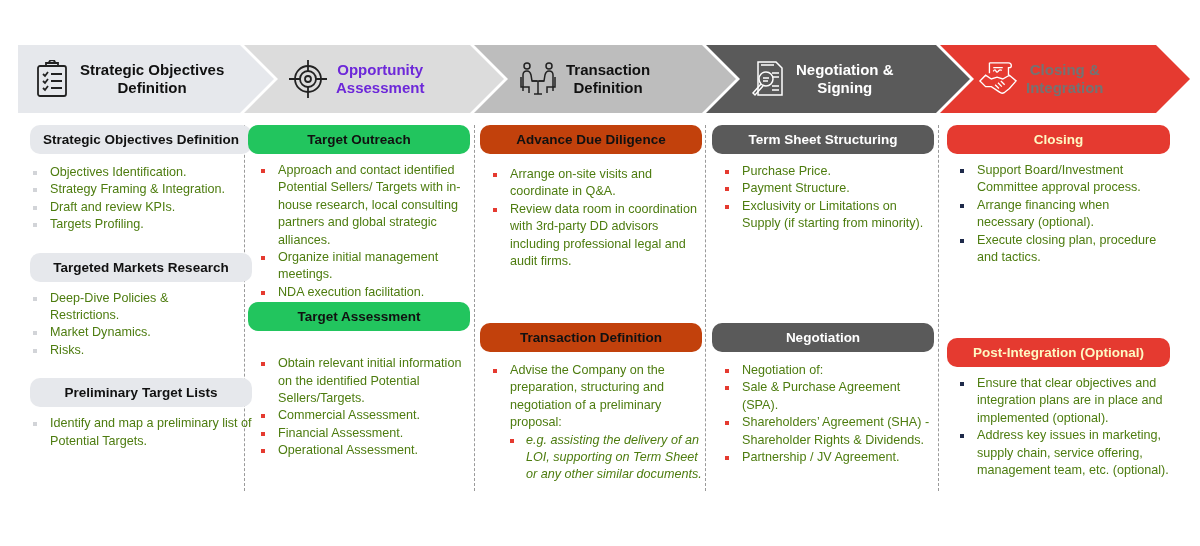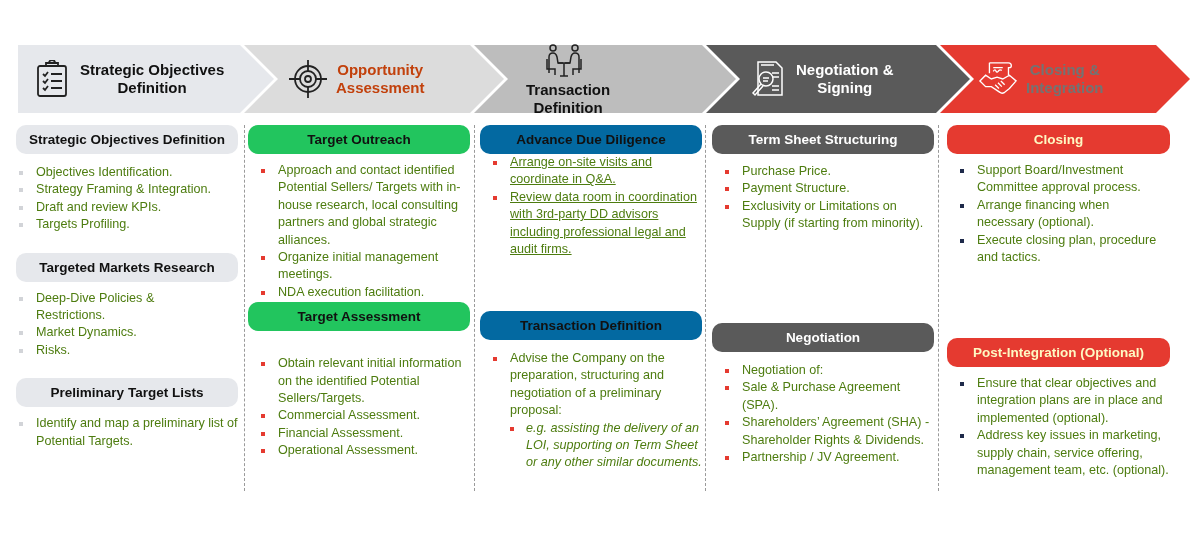--- a/index.html
+++ b/index.html
@@ -13,21 +13,21 @@
   .chev .icon { width: 40px; height: 40px; display: flex; align-items: center; justify-content: center; }
   .chev .title { font-weight: bold; font-size: 15px; line-height: 18px; text-align: center; margin-left: 8px; }
 
   .divider { position: absolute; top: 125px; height: 366px; border-left: 1px dashed #9a9a9a; width: 0; }
 
   .col { position: absolute; top: 125px; }
   .pill { height: 29px; border-radius: 10px; display: flex; align-items: center; justify-content: center;
           font-weight: bold; font-size: 13.5px; white-space: nowrap; }
   .pill.c1 { background: #e6e8ec; color: #111; }
   .pill.c2 { background: #22c55e; color: #111; }
-  .pill.c3 { background: #0369a1; color: #111; }
+  .pill.c3 { background: #c2410c; color: #111; }
   .pill.c4 { background: #5a5a5a; color: #fff; }
   .pill.c5 { background: #e53a30; color: #fef9c3; }
 
   ul.items { list-style: none; font-size: 12.6px; line-height: 17.4px; color: #4d7c0f; }
   ul.items li { position: relative; padding-left: 20px; }
   ul.items li::before { content: ""; position: absolute; left: 3px; top: 7px; width: 4px; height: 4px; }
   ul.b-grey li::before { background: #d2d4d8; }
   ul.b-red li::before { background: #e53a30; }
   ul.b-navy li::before { background: #1e2a4a; }
   ul.items li.sub { padding-left: 36px; font-style: italic; }
@@ -63,32 +63,32 @@
     </svg>
     <div class="inner" style="padding-left:44px;">
       <span class="icon">
         <svg width="40" height="40" viewBox="0 0 40 40" fill="none" stroke="#222" stroke-width="1.8">
           <circle cx="20" cy="20" r="13"></circle>
           <circle cx="20" cy="20" r="8"></circle>
           <circle cx="20" cy="20" r="3"></circle>
           <path d="M20 1 V12 M20 28 V39 M1 20 H12 M28 20 H39"></path>
         </svg>
       </span>
-      <div class="title" style="color:#c2410c;">
+      <div class="title" style="color:#6d28d9;">
         <div>Opportunity</div>
         <div>Assessment</div>
       </div>
     </div>
   </div>
 
   <div class="chev" style="left:456px; width:262px;">
     <svg class="shape" width="262" height="68">
       <polygon points="0,0 228,0 262,34 228,68 0,68 34,34" fill="#bdbdbd"></polygon>
     </svg>
-    <div class="inner" style="padding-left:44px;flex-direction:column;">
+    <div class="inner" style="padding-left:44px;">
       <span class="icon">
         <svg width="40" height="36" viewBox="0 0 40 36" fill="none" stroke="#222" stroke-width="1.5">
           <circle cx="9" cy="5" r="3"></circle>
           <circle cx="31" cy="5" r="3"></circle>
           <path d="M5 30 V14 Q5 10 9 10 Q12 10 13 14 L14 20 H19"></path>
           <path d="M35 30 V14 Q35 10 31 10 Q28 10 27 14 L26 20 H21"></path>
           <path d="M3 16 V26 H11 V32 M37 16 V26 H29 V32"></path>
           <path d="M14 20 H26 M20 20 V33 M16 33 H24"></path>
         </svg>
       </span>
@@ -139,21 +139,21 @@
       </div>
     </div>
   </div>
 </div>
 
 <div class="divider" style="left:244px;"></div>
 <div class="divider" style="left:474px;"></div>
 <div class="divider" style="left:705px;"></div>
 <div class="divider" style="left:938px;"></div>
 
-<div class="col" style="left:16px; width:222px;">
+<div class="col" style="left:30px; width:222px;">
   <div class="pill c1">Strategic Objectives Definition</div>
   <ul class="items b-grey" style="margin-top:10px;">
     <li>Objectives Identification.</li>
     <li>Strategy Framing &amp; Integration.</li>
     <li>Draft and review KPIs.</li>
     <li>Targets Profiling.</li>
   </ul>
   <div class="pill c1" style="margin-top:19px;">Targeted Markets Research</div>
   <ul class="items b-grey" style="margin-top:8px; width:190px;">
     <li>Deep-Dive Policies &amp; Restrictions.</li>
@@ -177,21 +177,21 @@
   <ul class="items b-red" style="margin-top:24px; padding-left:10px;">
     <li>Obtain relevant initial information on the identified Potential Sellers/Targets.</li>
     <li>Commercial Assessment.</li>
     <li>Financial Assessment.</li>
     <li>Operational Assessment.</li>
   </ul>
 </div>
 
 <div class="col" style="left:480px; width:222px;">
   <div class="pill c3">Advance Due Diligence</div>
-  <ul class="items b-red" style="padding-left:10px; height:156px;text-decoration:underline;">
+  <ul class="items b-red" style="margin-top:12px; padding-left:10px; height:156px;">
     <li>Arrange on-site visits and coordinate in Q&amp;A.</li>
     <li>Review data room in coordination with 3rd-party DD advisors including professional legal and audit firms.</li>
   </ul>
   <div class="pill c3" style="margin-top:1px;">Transaction Definition</div>
   <ul class="items b-red" style="margin-top:10px; padding-left:10px;">
     <li>Advise the Company on the preparation, structuring and negotiation of a preliminary proposal:</li>
     <li class="sub">e.g. assisting the delivery of an LOI, supporting on Term Sheet or any other similar documents.</li>
   </ul>
 </div>
 

